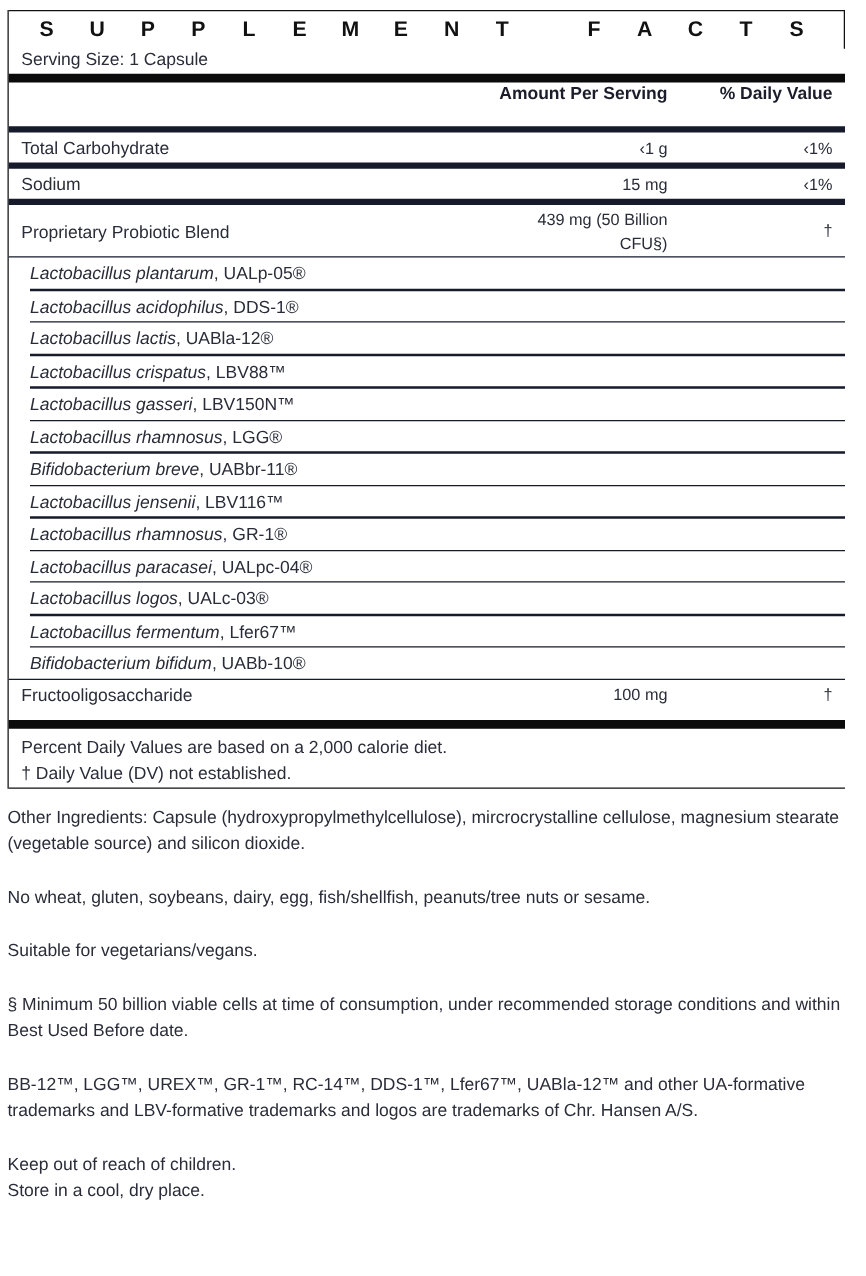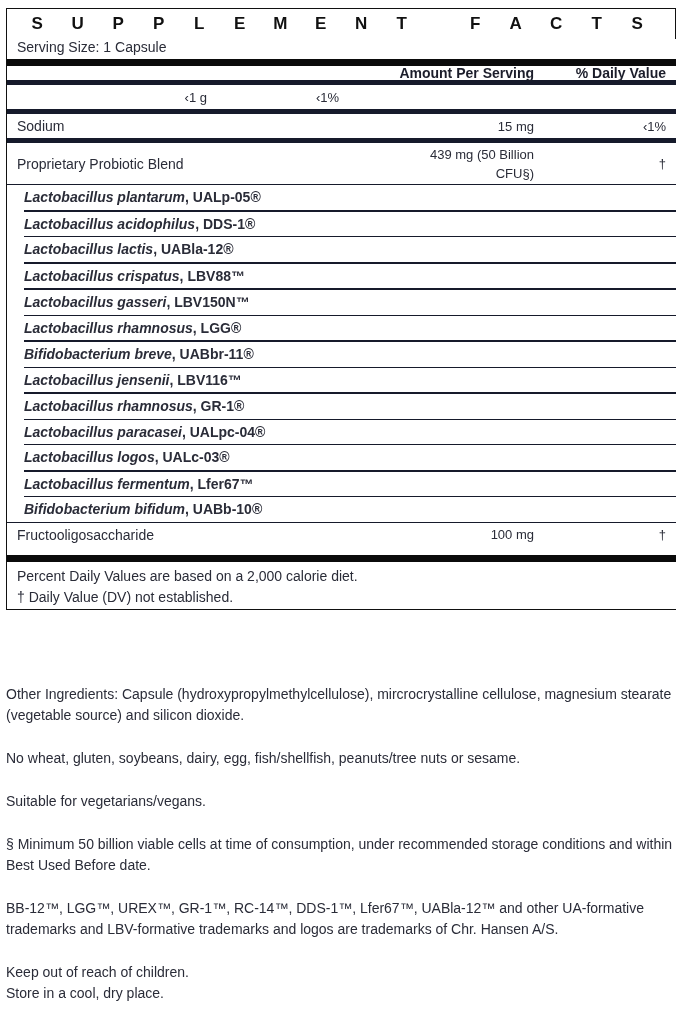--- a/index.html
+++ b/index.html
@@ -17,44 +17,44 @@
     display: flex; align-items: center; padding: 0 10px;
     font-weight: bold; font-size: 17px; color: #111; letter-spacing: 0;
   }
   .title-row span { display: inline-block; text-align: center; }
   .serving {
     height: 20px; font-size: 14px; padding-left: 10px; line-height: 16px; color: #2a2c38;
   }
   .thick { height: 7px; background: #0b0b0b; }
   .thick-navy { height: 5px; background: #161a2b; }
   .hdr {
-    height: 14px; display: flex; align-items: center; font-weight: bold; font-size: 14px; color: #1b1d2a;
+    height: 35px; display: flex; align-items: flex-start; font-weight: bold; font-size: 14px; color: #1b1d2a;
   }
   .hdr .c1 { flex: 1; }
   .hdr .c2 { width: 200px; text-align: right; padding-right: 10px; }
   .hdr .c3 { width: 122px; text-align: right; padding-right: 10px; }
   .row {
     display: flex; align-items: center; font-size: 14px; color: #2a2c38;
   }
   .row .c1 { flex: 1; padding-left: 10px; }
   .row .c2 { width: 200px; text-align: right; padding-right: 10px; font-size: 13px; }
   .row .c3 { width: 122px; text-align: right; padding-right: 10px; font-size: 13px; }
   .r24 { height: 24px; }
   .r-blend { height: 41px; }
   .r-blend .c2 { line-height: 19px; }
   .strain-wrap { padding-left: 17px; }
   .strain {
     height: 24.5px; display: flex; align-items: center; font-size: 14px; color: #2a2c38;
-    border-bottom: 2px solid #161a2b; padding-left: 0; font-weight: bold;
+    border-bottom: 2px solid #161a2b; padding-left: 0;
   }
   .strain.thinline { border-bottom-width: 1px; }
   .strain.last { border-bottom: none; }
   .strain i { font-style: italic; }
   .foot { font-size: 14px; color: #2a2c38; padding-left: 10px; line-height: 21px; padding-top: 4px; padding-bottom: 0; border-bottom: 1px solid #111; height: 43px; }
-  .notes { position: absolute; left: 6px; top: 684px; width: 680px; font-size: 14px; color: #2a2c38; line-height: 21px; }
+  .notes { position: absolute; left: 6px; top: 643px; width: 680px; font-size: 14px; color: #2a2c38; line-height: 21px; }
   .notes p { margin: 0 0 22px 0; }
 </style>
 </head>
 <body>
 
 <div class="facts">
   <div class="title-row" id="title-row">
       <span style="width: 40.5px;">S</span>
       <span style="width: 40.5px;">U</span>
       <span style="width: 40.5px;">P</span>
@@ -75,20 +75,21 @@
   <div class="serving">Serving Size: 1 Capsule</div>
   <div class="thick"></div>
   <div class="hdr">
     <div class="c1"></div>
     <div class="c2">Amount Per Serving</div>
     <div class="c3">% Daily Value</div>
   </div>
   <div class="thick-navy"></div>
 
   <div class="row r24">
+    <div class="c1">Total Carbohydrate</div>
     <div class="c2">‹1 g</div>
     <div class="c3">‹1%</div>
   </div>
   <div class="thick-navy"></div>
   <div class="row r24">
     <div class="c1">Sodium</div>
     <div class="c2">15 mg</div>
     <div class="c3">‹1%</div>
   </div>
   <div class="thick-navy"></div>

